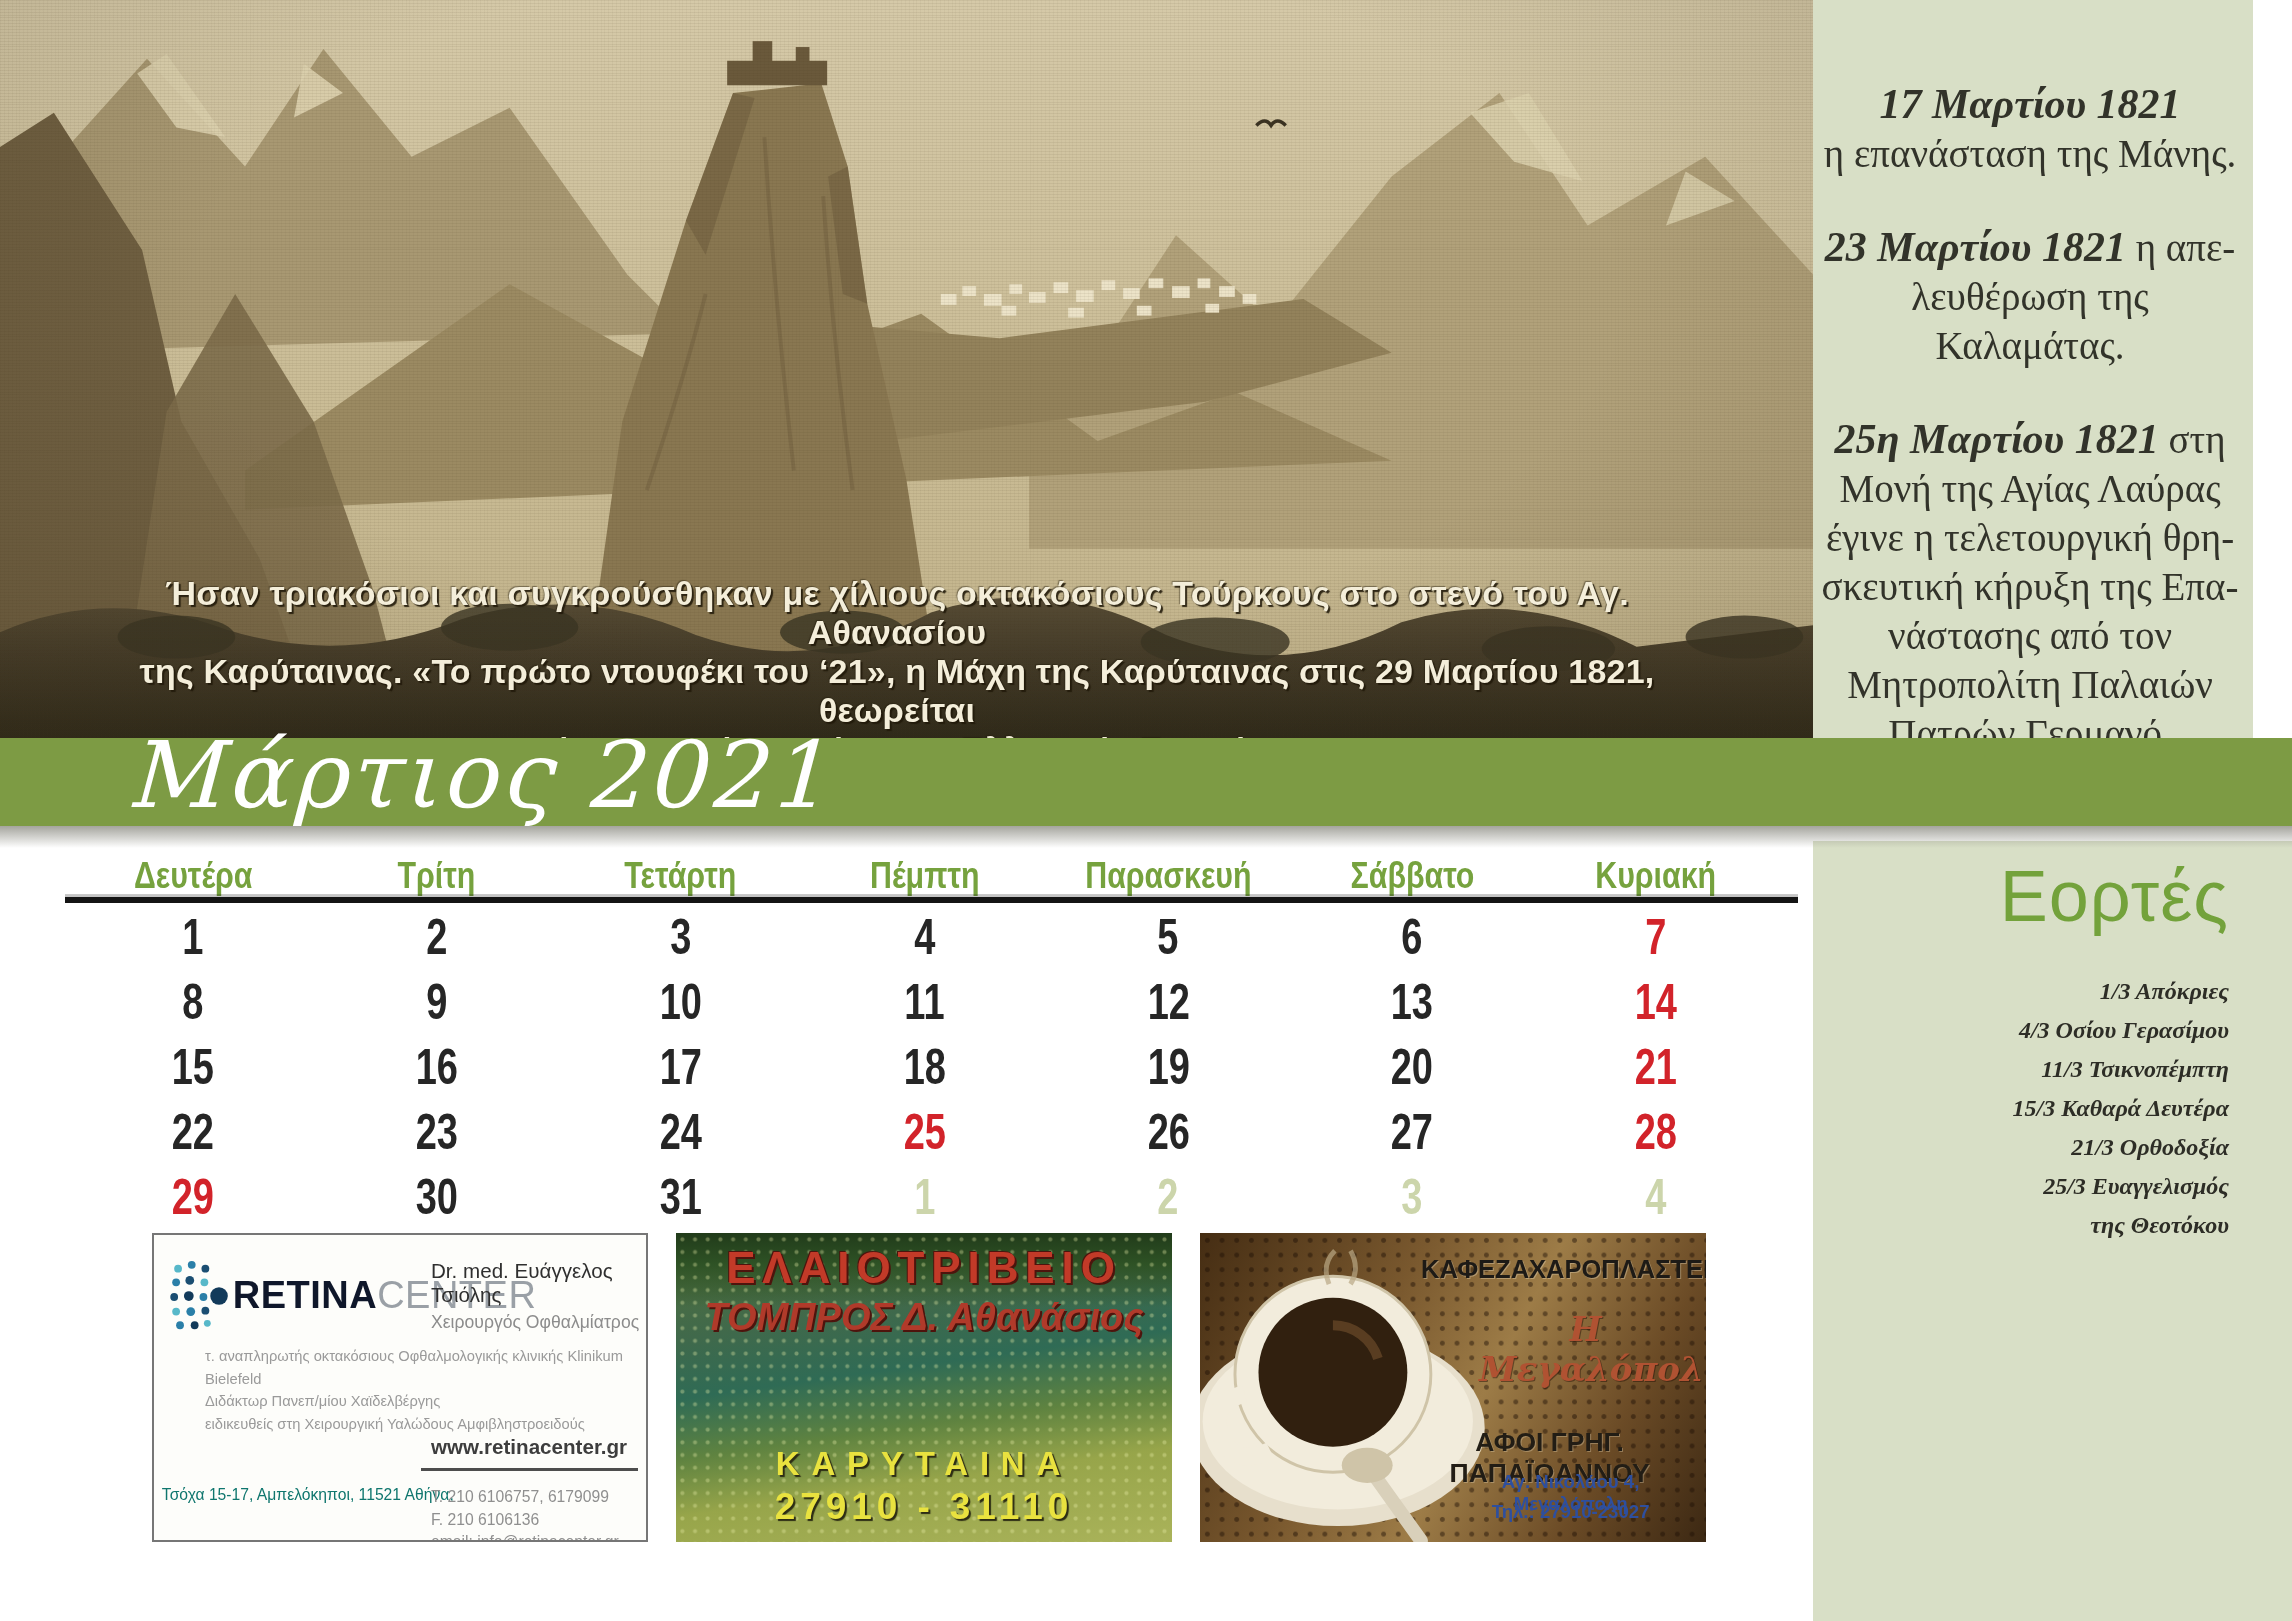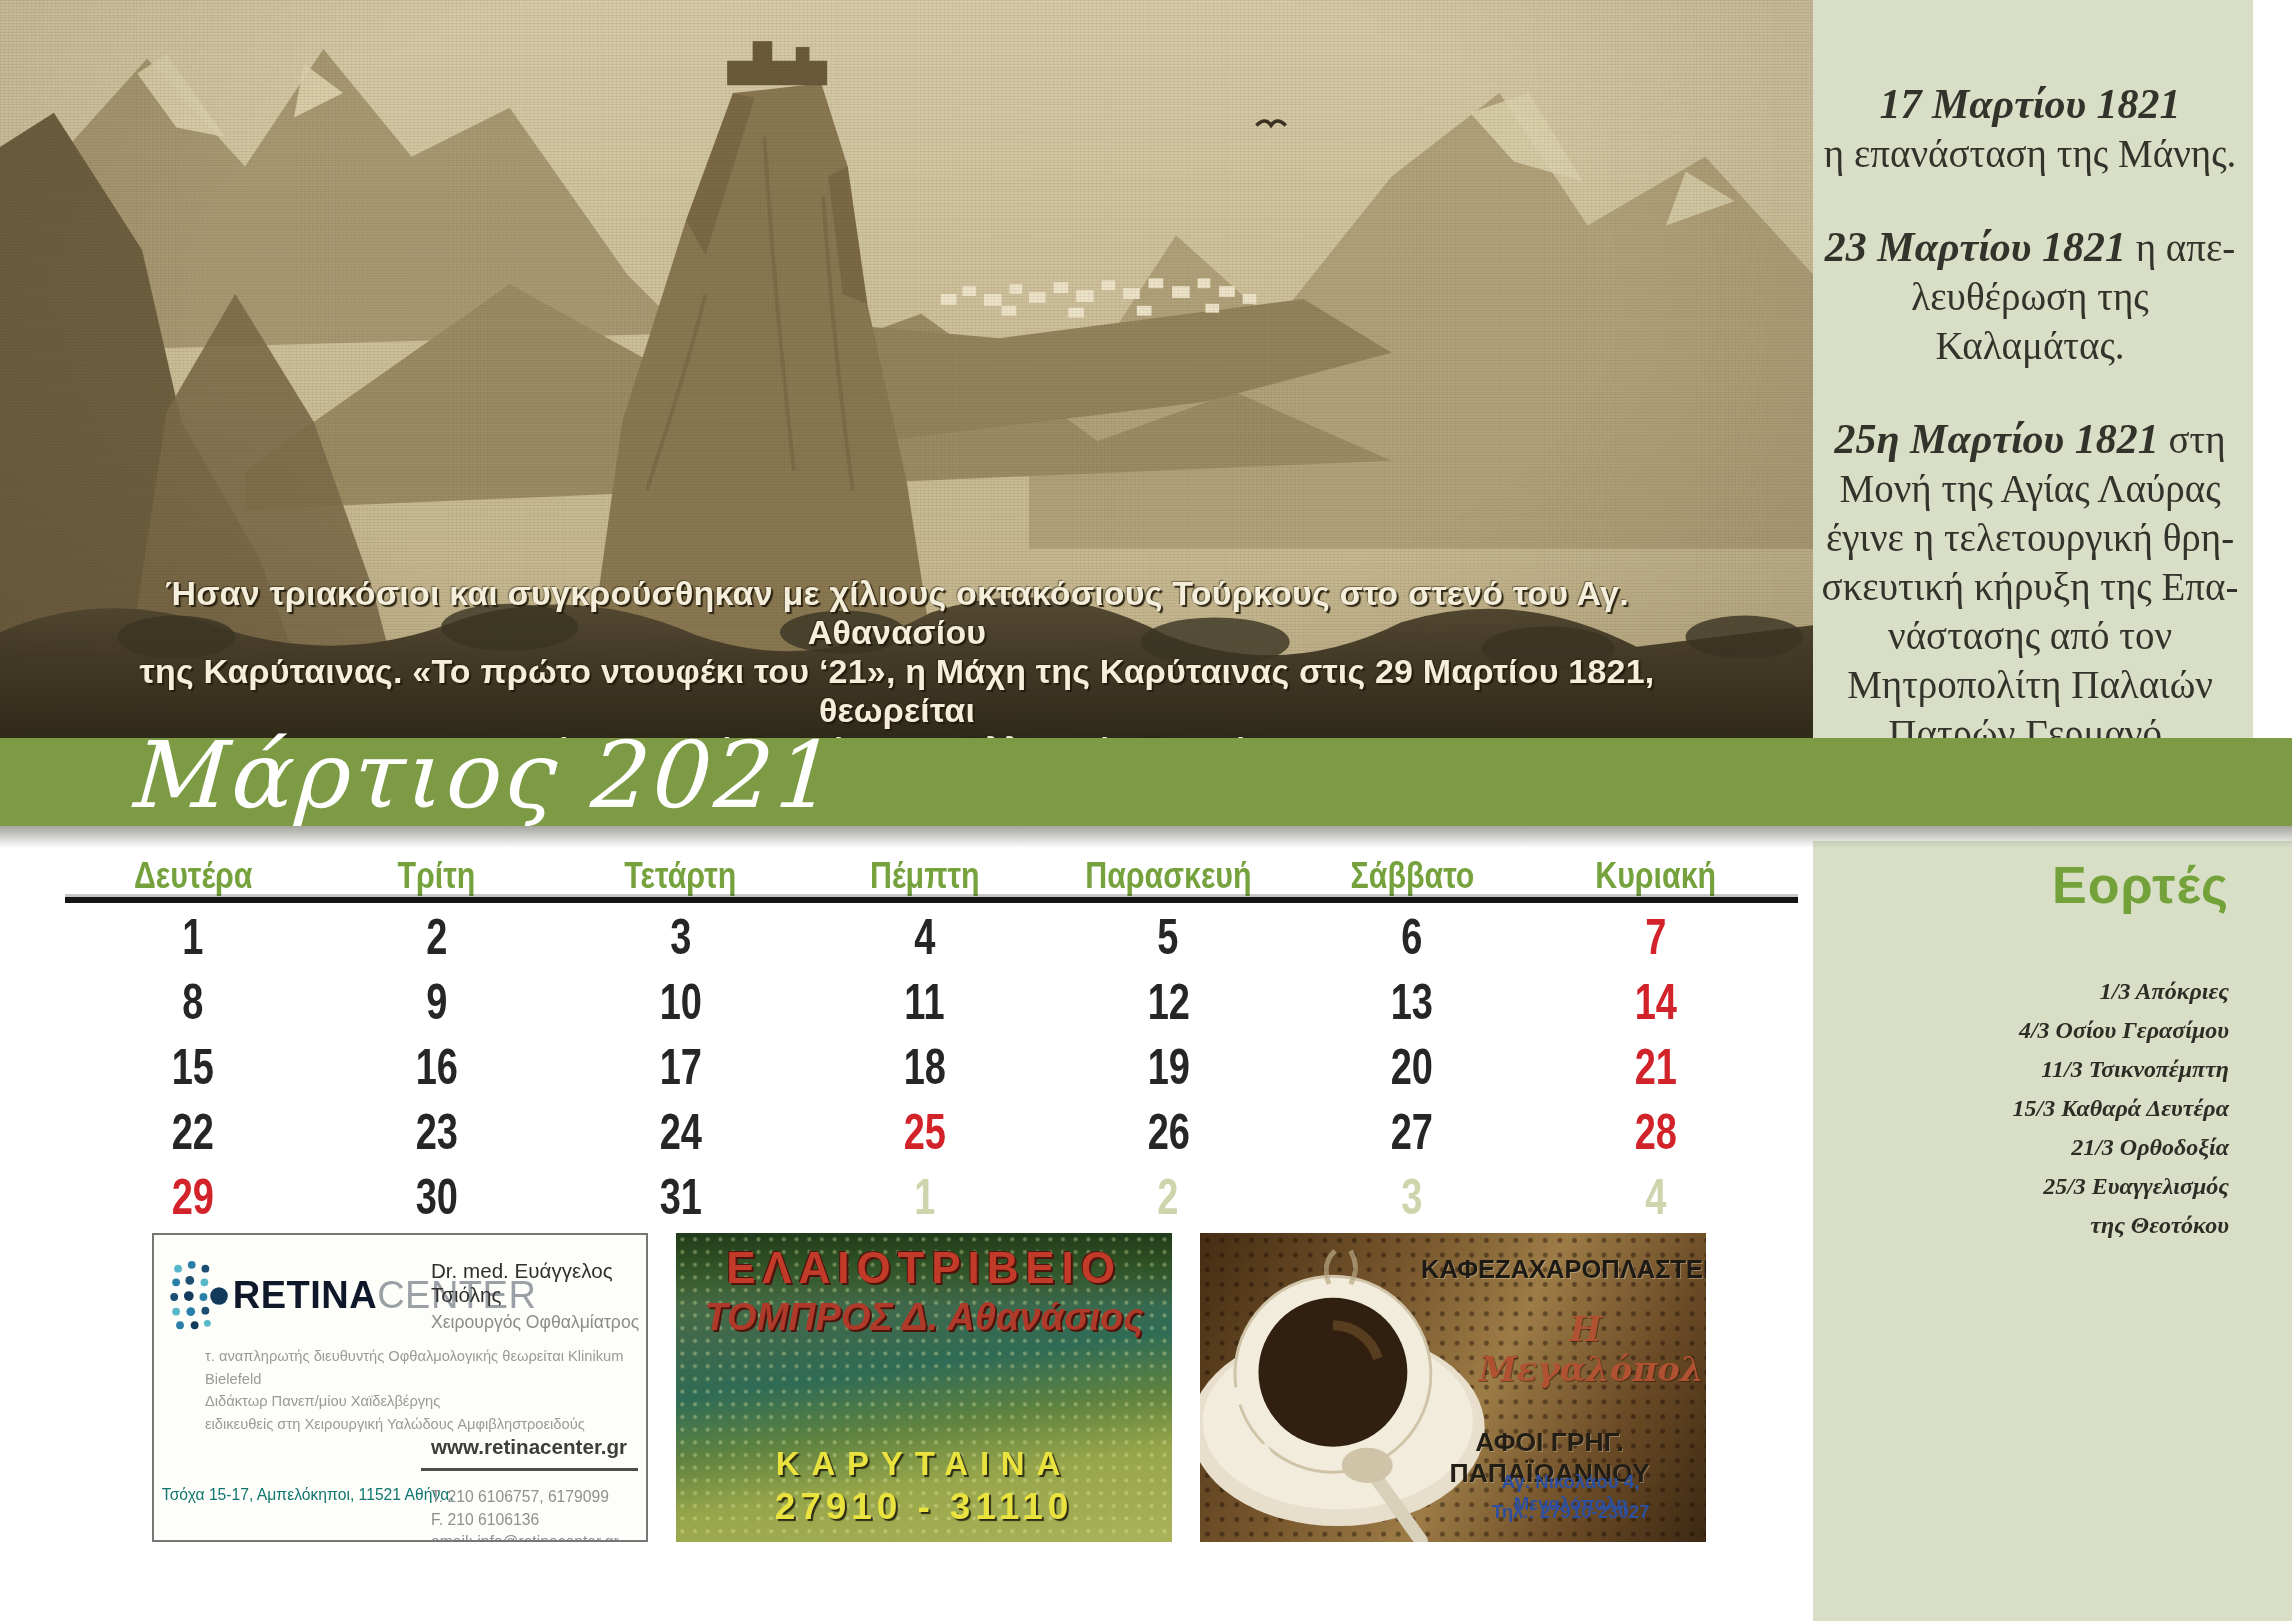--- a/index.html
+++ b/index.html
@@ -45,21 +45,21 @@
   .rule{position:absolute;left:65px;top:56px;width:1733px;height:5.9px;background:#141414;
     box-shadow:0 -2.9px 0 rgba(20,20,20,.25);}
   .weeks{position:absolute;left:71px;top:63px;width:1707px;display:grid;
     grid-template-columns:repeat(7,1fr);grid-auto-rows:65px;align-items:center;}
   .num{text-align:center;font-weight:bold;font-size:50px;}
   .num .cond{transform:scaleX(.76);}
   .std{color:#262626;} .red{color:#d2232a;} .next{color:#ccd5ab;}
 
   
   .feast-panel{position:absolute;left:1813px;top:841px;width:479px;height:780px;background:#d8dfc6;}
-  .feast-title{position:absolute;right:63px;top:13.7px;font-size:52px;font-weight:700;
+  .feast-title{position:absolute;right:63px;top:13.7px;font-size:72px;font-weight:400;
     color:#73a23b;letter-spacing:1px;text-align:right;}
   .feast-list{position:absolute;right:63px;top:131px;text-align:right;
     font-family:"Liberation Serif",serif;font-weight:bold;font-style:italic;
     font-size:24px;line-height:39px;color:#2d2d26;}
 
   
   .card{position:absolute;top:392px;height:309px;overflow:hidden;}
   .card1{left:152px;width:496px;background:#fdfdfa;border:2.9px solid #767676;box-sizing:border-box;}
   .logo{position:absolute;left:13.7px;top:21.6px;display:flex;align-items:center;}
   .brand{font-size:38px;letter-spacing:0.5px;}
@@ -286,21 +286,21 @@
               <circle cx="40" cy="68" r="3.5" fill="#57b8c9"></circle>
           </g>
         </svg>
         <div class="brand"><span class="r">RETINA</span><span class="c">CENTER</span></div>
       </div>
       <div class="docblock">
         <div class="doc-name">Dr. med. Ευάγγελος Τσιόλης</div>
         <div class="doc-title">Χειρουργός Οφθαλμίατρος</div>
       </div>
       <div class="creds">
-          <div>τ. αναπληρωτής διευθυντής Οφθαλμολογικής θεωρείται Klinikum Bielefeld</div>
+          <div>τ. αναπληρωτής οκτακόσιους Οφθαλμολογικής κλινικής Klinikum Bielefeld</div>
           <div>Διδάκτωρ Πανεπ/μίου Χαϊδελβέργης</div>
           <div>ειδικευθείς στη Χειρουργική Υαλώδους Αμφιβληστροειδούς</div>
         </div>
       <div class="site">www.retinacenter.gr</div>
       <div class="siteline"></div>
       <div class="addr1">Τσόχα 15-17, Αμπελόκηποι, 11521 Αθήνα,</div>
       <div class="contact">
         <div>T. 210 6106757, 6179099</div>
         <div>F. 210 6106136</div>
         <div>email: info@retinacenter.gr</div>

